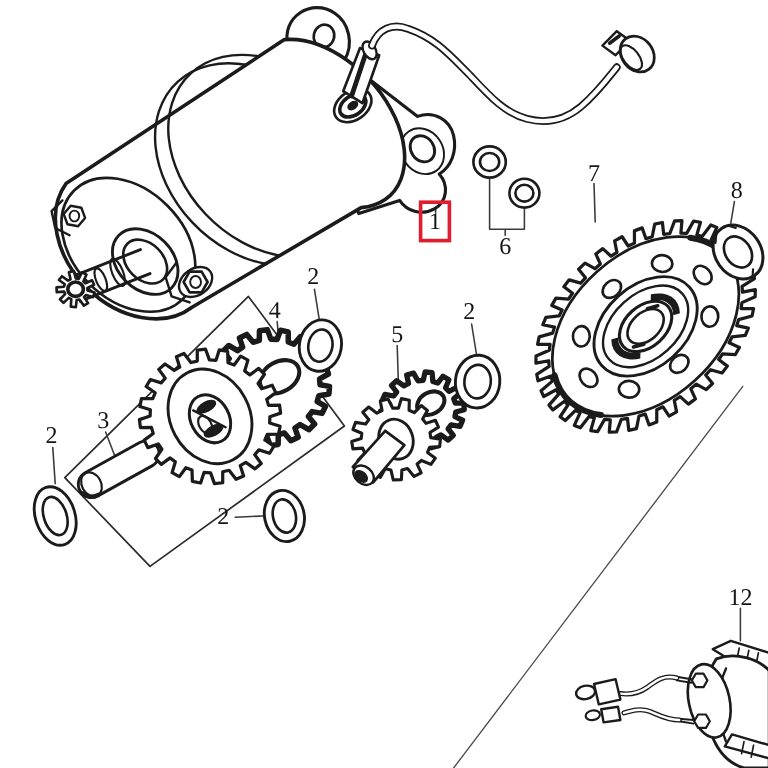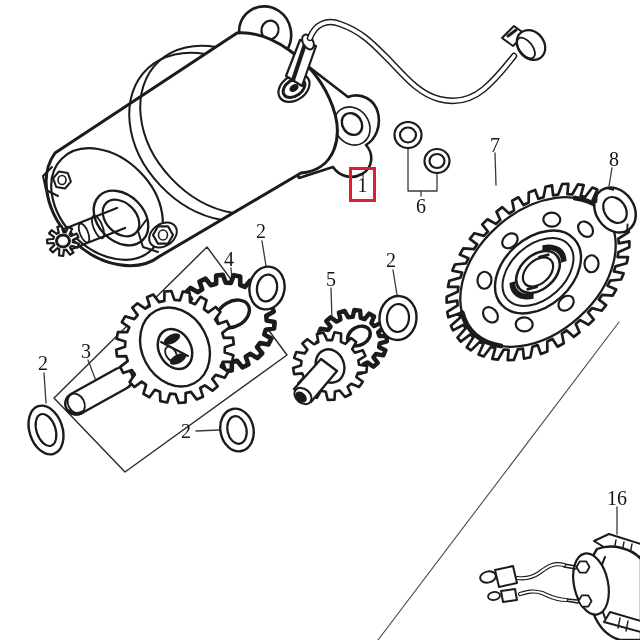--- a/index.html
+++ b/index.html
@@ -211,14 +211,14 @@
 <span class="callout" style="left:261px;top:231px">2</span>
 <span class="callout" style="left:391px;top:260px">2</span>
 <span class="callout" style="left:43px;top:363px">2</span>
 <span class="callout" style="left:186px;top:431px">2</span>
 <span class="callout" style="left:86px;top:351px">3</span>
 <span class="callout" style="left:229px;top:259px">4</span>
 <span class="callout" style="left:331px;top:279px">5</span>
 <span class="callout" style="left:421px;top:206px">6</span>
 <span class="callout" style="left:495px;top:145px">7</span>
 <span class="callout" style="left:614px;top:159px">8</span>
-<span class="callout" style="left:617px;top:498px">16</span>
+<span class="callout" style="left:617px;top:498px">12</span>
 </div>
 
 </body></html>

